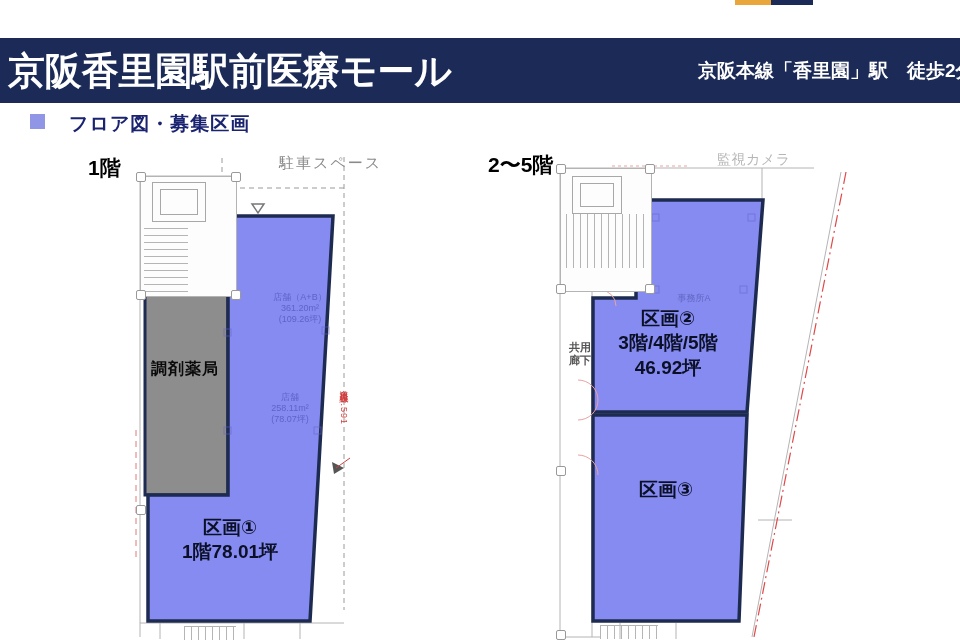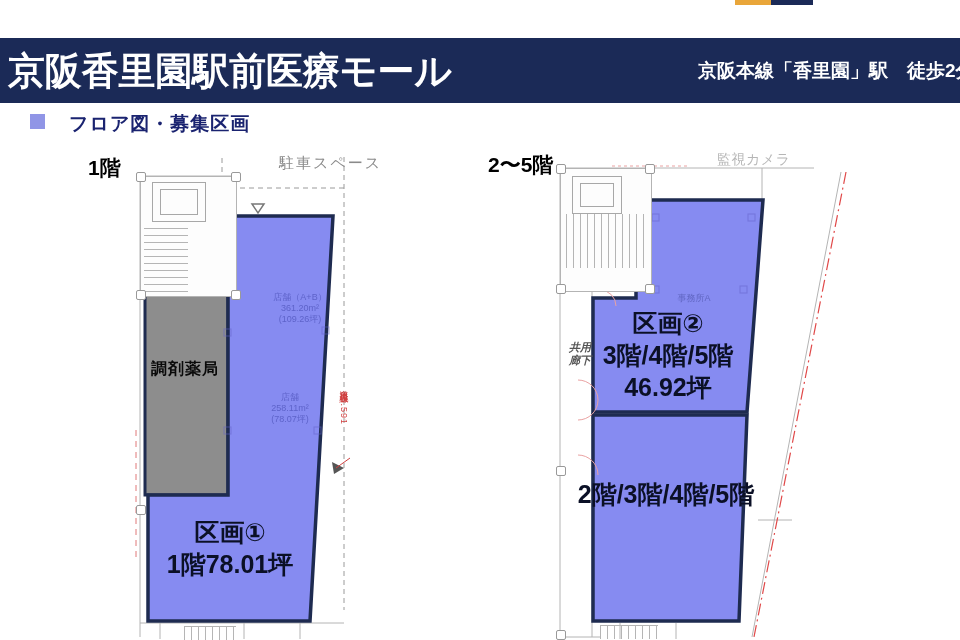--- a/index.html
+++ b/index.html
@@ -31,29 +31,29 @@
   .elev{border:1px solid #a8a8a8;z-index:2;}
   .treads-h{background:repeating-linear-gradient(to bottom,#b5b5b5 0,#b5b5b5 1px,transparent 1px,transparent 7px);z-index:2;}
   .treads-v{background:repeating-linear-gradient(to right,#b5b5b5 0,#b5b5b5 1px,transparent 1px,transparent 7px);z-index:2;}
   .anchor{width:8px;height:8px;border:1px solid #999;background:#fff;border-radius:2px;z-index:2;}
   
   .floor-label{font-size:21px;font-weight:900;color:#000000;z-index:4;white-space:nowrap;}
   .parking-label{left:279px;top:154px;font-size:15px;color:#8a8a8a;letter-spacing:2px;z-index:4;white-space:nowrap;}
   .pharmacy-label{left:151px;top:359px;font-size:16px;font-weight:900;color:#0a0a0a;letter-spacing:1px;z-index:4;white-space:nowrap;}
   .unit-block{
     transform:translateX(-50%);text-align:center;z-index:4;
-    font-size:25px;font-weight:900;color:#0b1026;line-height:1.28;white-space:nowrap;
+    font-size:19px;font-weight:900;color:#0b1026;line-height:1.28;white-space:nowrap;
   }
   .faint-block{
     transform:translateX(-50%);text-align:center;z-index:3;
     font-size:9px;line-height:11px;color:rgba(60,65,170,.55);white-space:nowrap;
   }
   .office-note{left:694px;top:292px;transform:translateX(-50%);font-size:9px;color:rgba(60,65,150,.5);z-index:3;white-space:nowrap;}
   .corner-note{left:717px;top:151px;font-size:14px;color:#aaa;opacity:.85;z-index:3;letter-spacing:.5px;white-space:nowrap;}
-  .corridor-label{left:562px;top:341px;width:36px;font-size:11px;font-weight:700;color:#555;line-height:13px;text-align:center;z-index:4;font-style:italic;}
+  .corridor-label{left:562px;top:341px;width:36px;font-size:11px;font-weight:700;color:#555;line-height:13px;text-align:center;z-index:4;}
   .boundary-note{
     left:337px;top:383px;writing-mode:vertical-rl;font-size:9px;color:#d04040;
     letter-spacing:1px;z-index:3;white-space:nowrap;
   }
 </style>
 </head>
 <body>
 
 <div class="abs logo-orange"></div>
 <div class="abs logo-navy"></div>
@@ -200,14 +200,14 @@
 </div>
 <div class="abs office-note">事務所A</div>
 
 <div class="abs unit-block" style="left:668px;top:307px;">
   <div>区画②</div>
   <div>3階/4階/5階</div>
   <div>46.92坪</div>
 </div>
 
 <div class="abs unit-block" style="left:666px;top:478px;">
-  <div>2階/3階/4階/5階</div>
+  <div>区画③</div>
 </div>
 
 </body></html>

